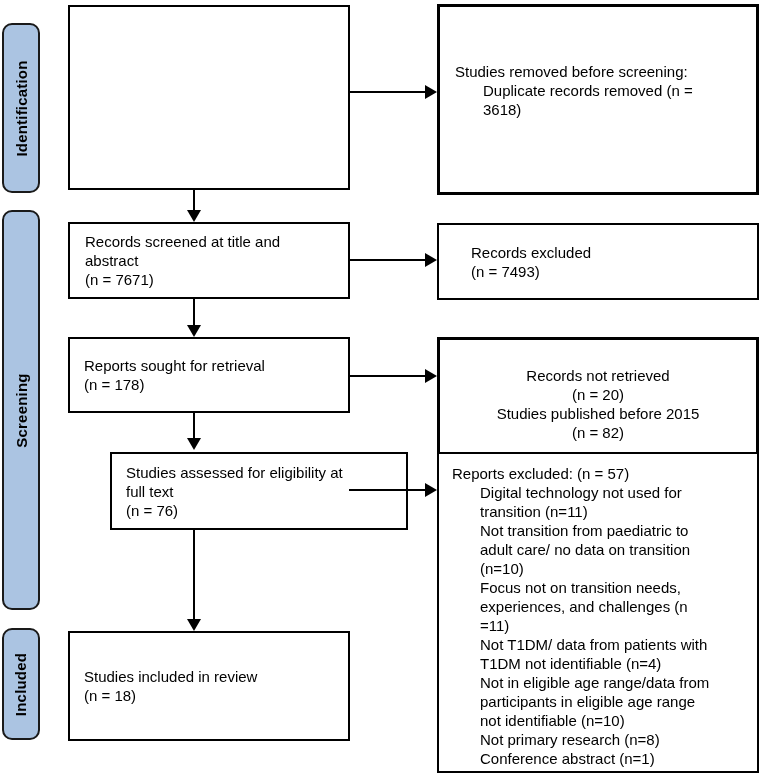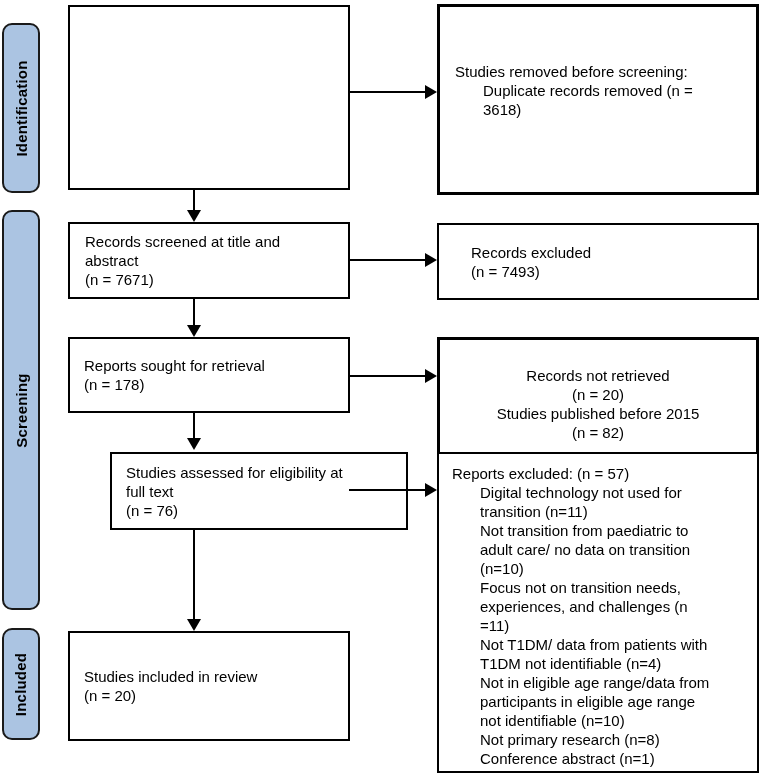--- a/index.html
+++ b/index.html
@@ -101,21 +101,21 @@
   </div>
 
   <div class="box pad-left" style="left:68px;top:452px;width:298px;height:78px;margin-left:42px;">
     <div class="prewrap">Studies assessed for eligibility at
 full text
 (n = 76)</div>
   </div>
 
   <div class="box pad-left" style="left:68px;top:631px;width:282px;height:110px;">
     <div class="prewrap">Studies included in review
-(n = 20)</div>
+(n = 18)</div>
   </div>
 
   <div class="box thick pad-left-r lift" style="left:437px;top:4px;width:322px;height:191px;padding-left:15px;">
     <div>
       <span>Studies removed </span><span class="italic">before screening</span><span>:</span>
     </div>
     <div class="indent">Duplicate records removed (n =
 3618)</div>
   </div>
 

